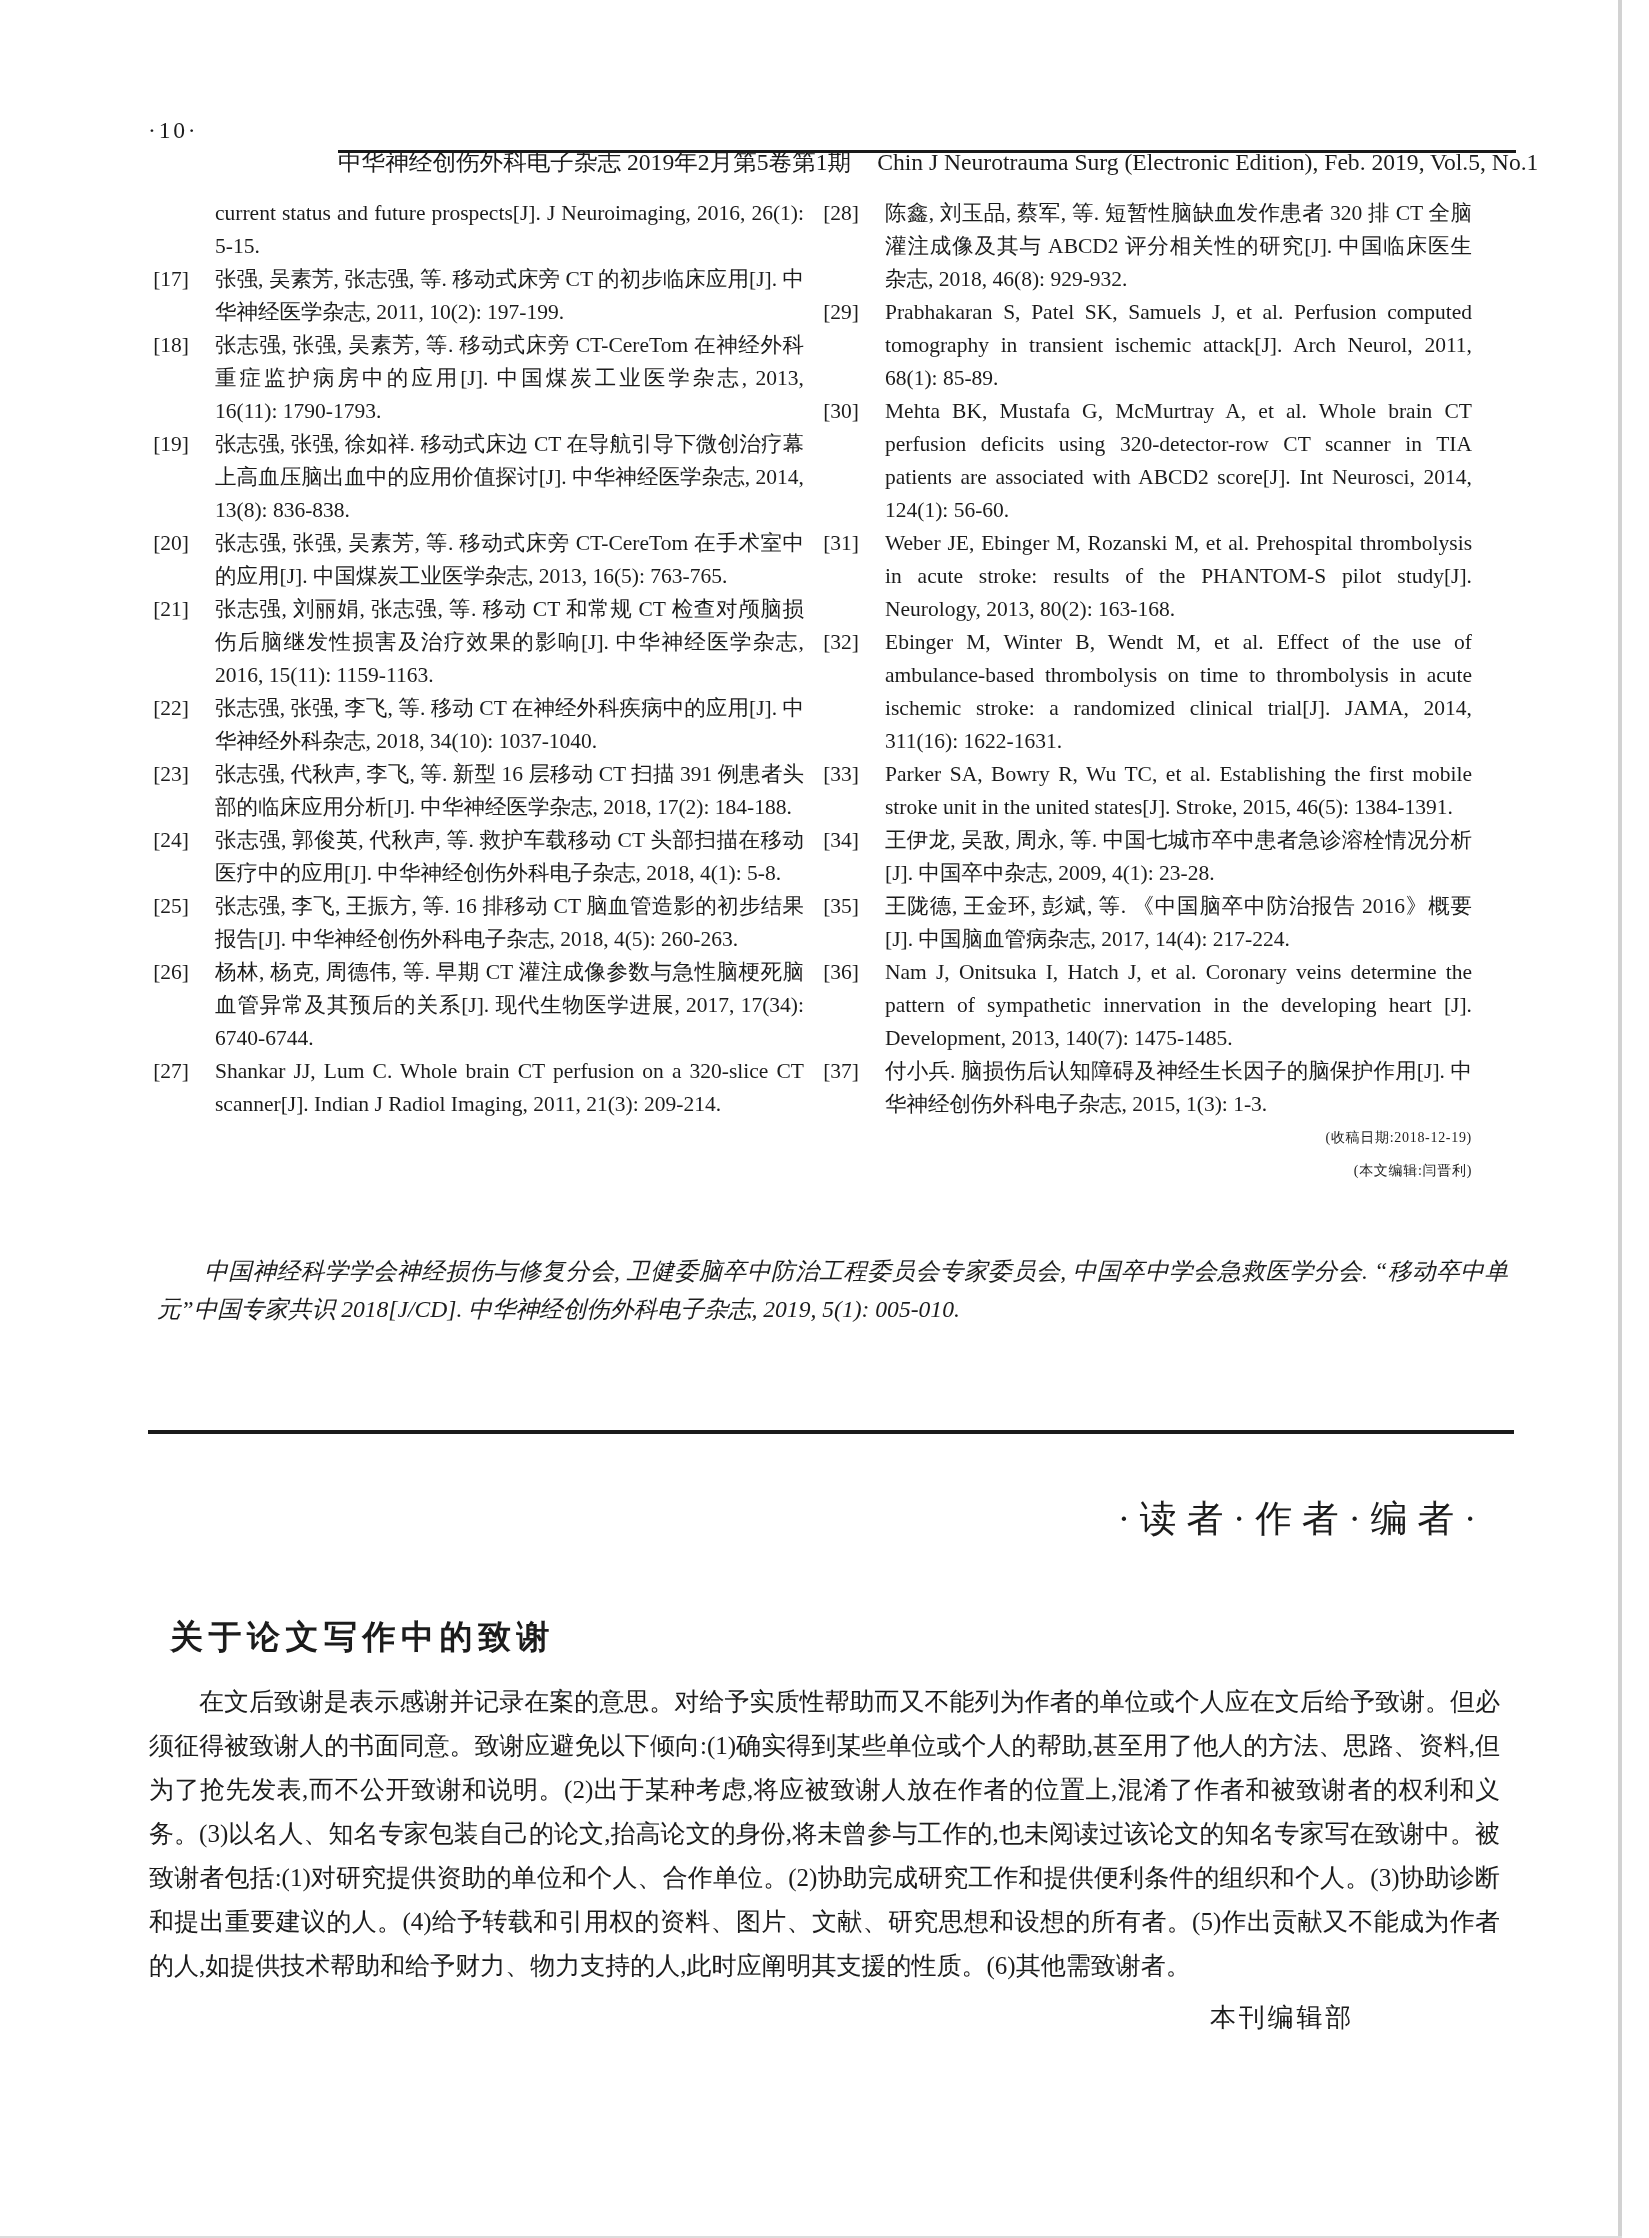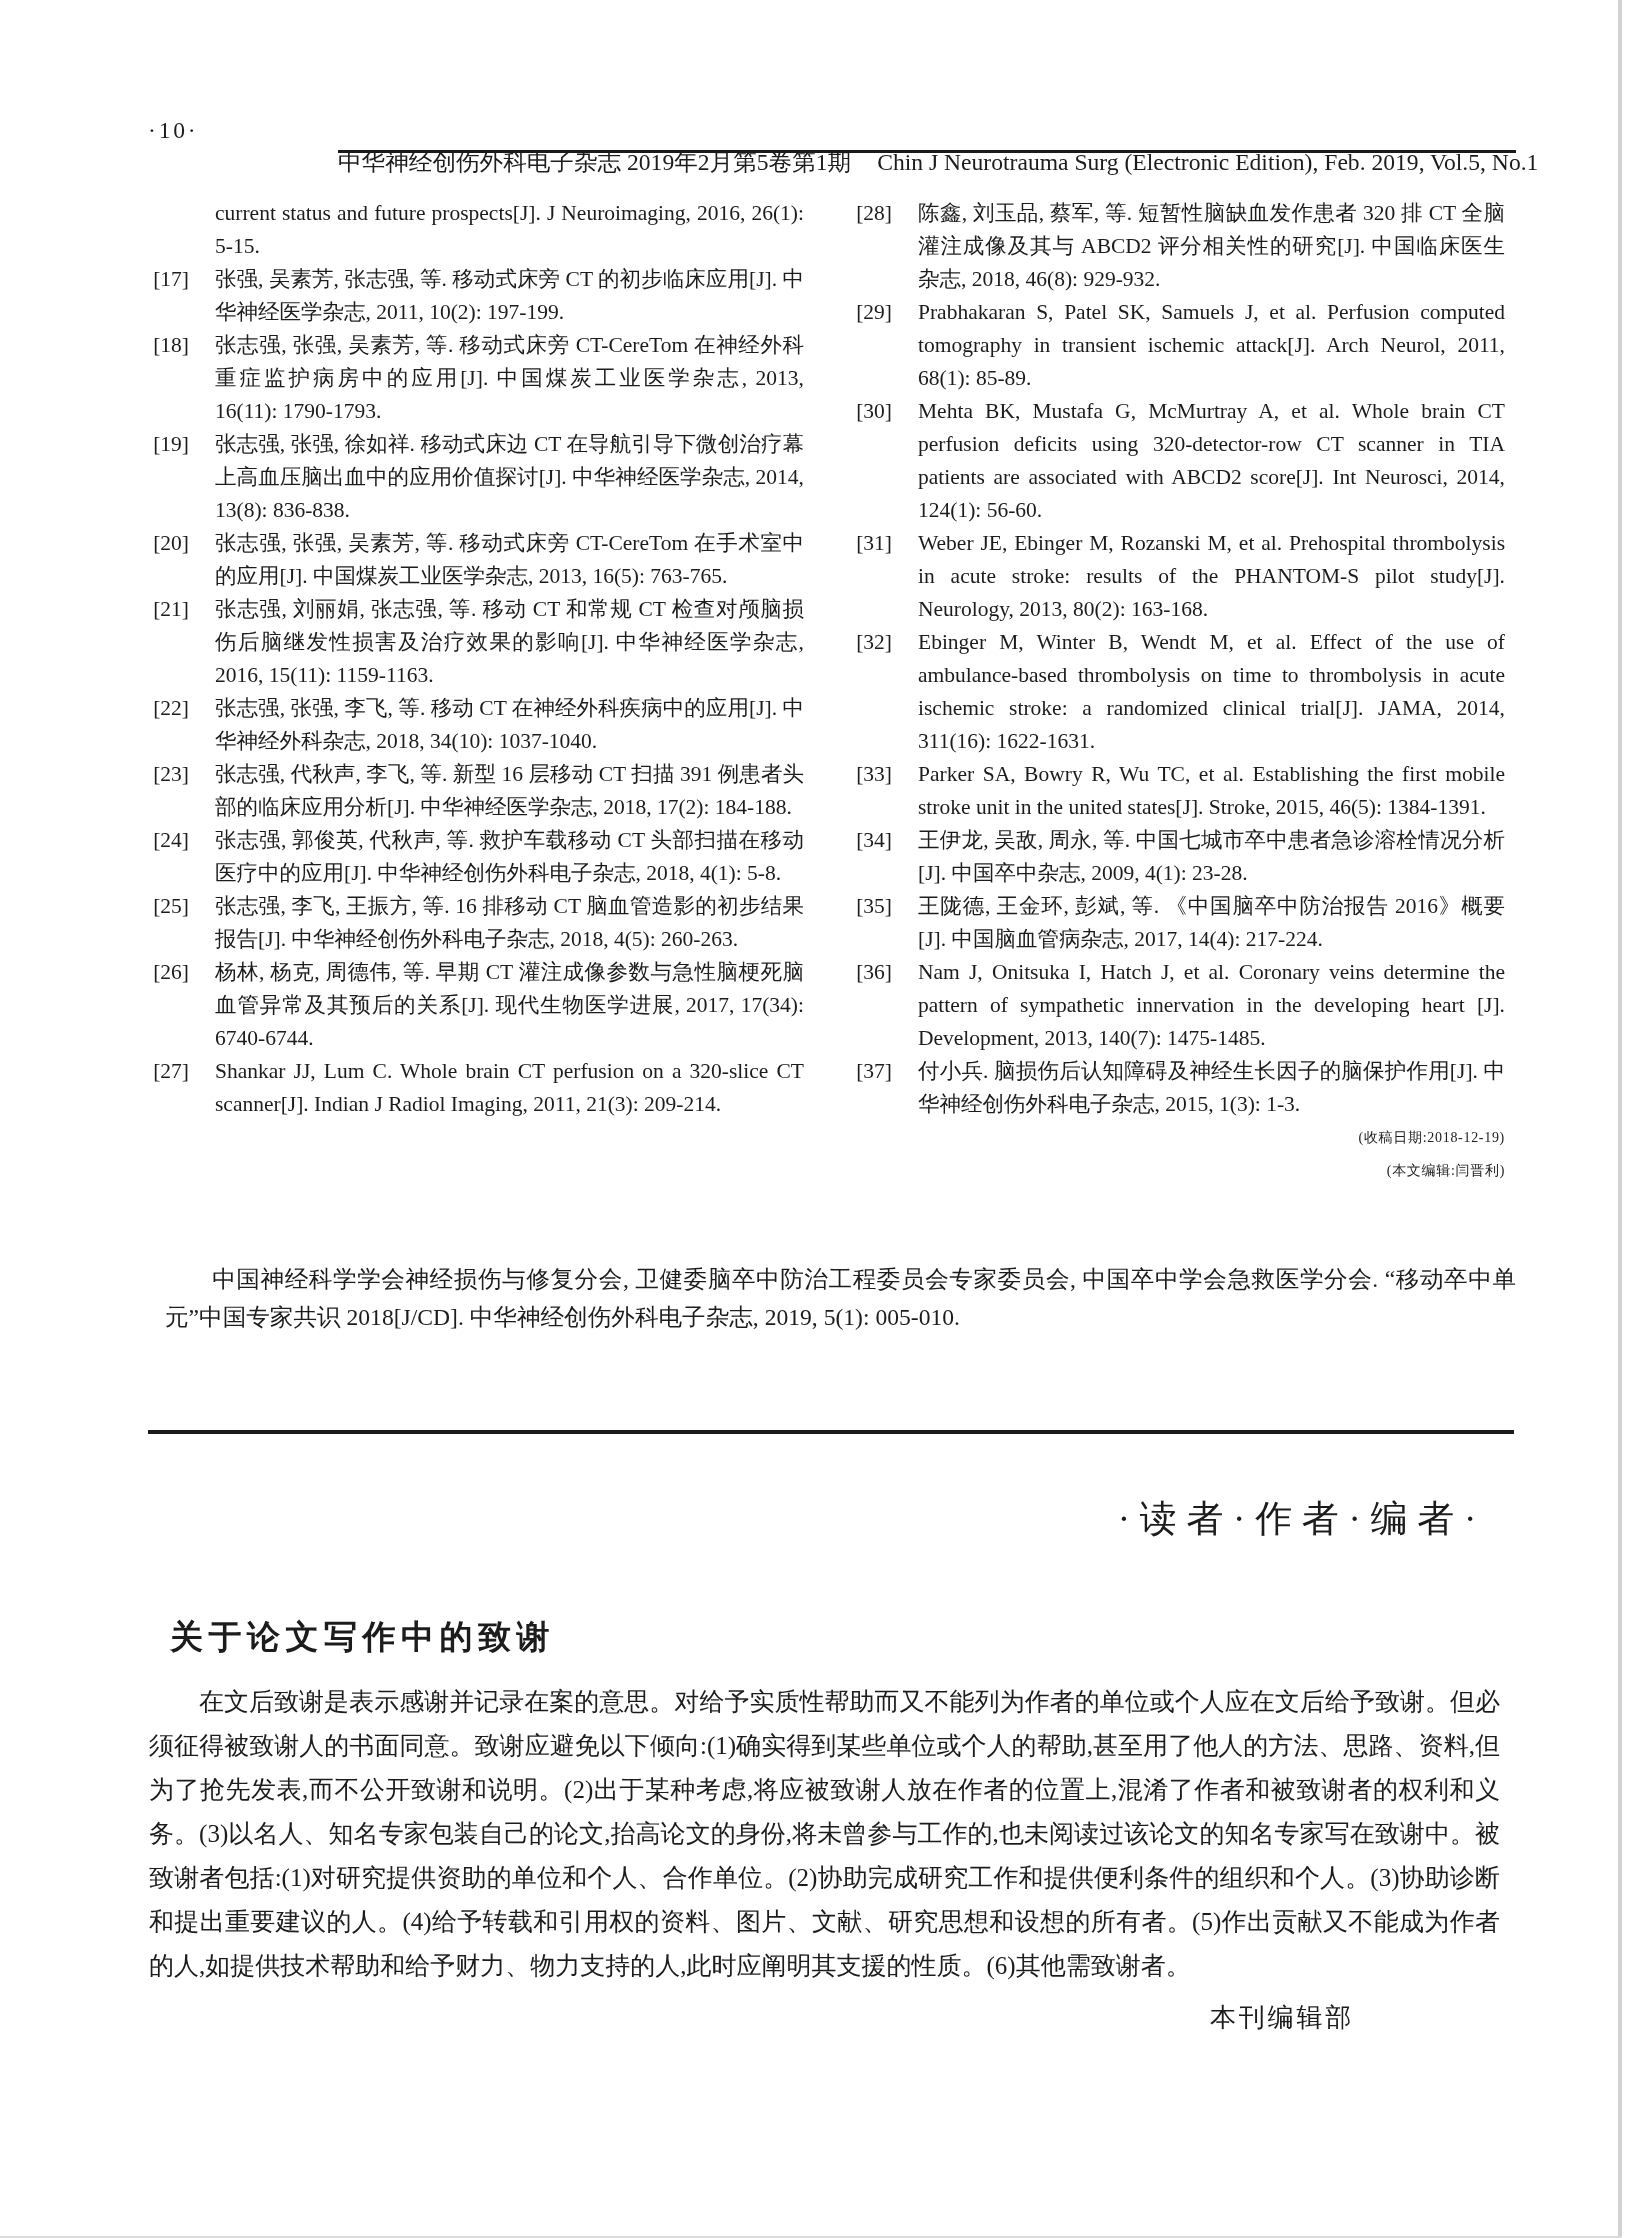--- a/index.html
+++ b/index.html
@@ -17,29 +17,29 @@
 
   
   .header-pageno{position:absolute;left:148px;top:115px;font-size:23.6px;line-height:30.5px;letter-spacing:2.8px;}
   .header-title{position:absolute;left:338px;top:115px;font-size:23.6px;line-height:30.5px;white-space:nowrap;margin-top:32px;}
   .header-title .en{margin-left:26px;}
   .header-rule{position:absolute;left:338px;top:150px;width:1178px;height:2.8px;background:#1a1a1a;}
 
   
   .ref-col{position:absolute;top:197px;font-size:21.5px;line-height:33px;text-align:justify;}
   .ref-col-left{left:149px;width:655px;}
-  .ref-col-right{left:852px;width:653px;}
+  .ref-col-right{left:819px;width:653px;}
   .ref{position:relative;margin:0;padding-left:66px;}
   .ref .num{position:absolute;left:4.2px;top:0;}
   .ref-meta{margin:0;text-align:right;font-size:14px;line-height:33px;letter-spacing:0.7px;}
 
   
   .citation{
     position:absolute;left:149px;top:1244px;width:1351px;
-    font-size:23.6px;line-height:38px;text-align:justify;text-indent:2em;margin:16px;
+    font-size:23.6px;line-height:38px;text-align:justify;text-indent:2em;margin:8px;font-style:italic;
   }
 
   
   .section-rule{position:absolute;left:148px;top:1430px;width:1366px;height:3.5px;background:#1a1a1a;}
   .section-header{
     position:absolute;right:136px;top:1494px;
     font-size:37px;line-height:49px;letter-spacing:9.7px;white-space:nowrap;
   }
   .article-title{
     position:absolute;left:154px;top:1599px;margin:16px;

